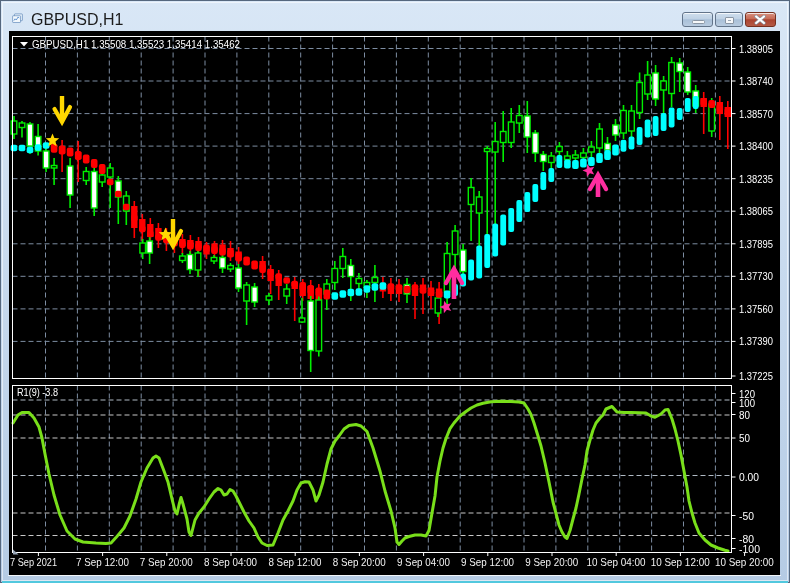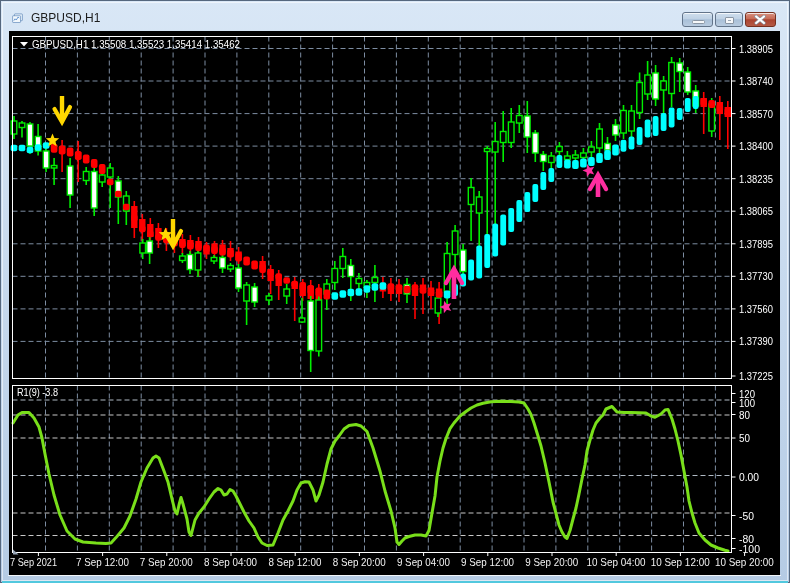--- a/index.html
+++ b/index.html
@@ -1,21 +1,21 @@
 <!DOCTYPE html>
 <html><head><meta charset="utf-8"><style>
 * { margin:0; padding:0; box-sizing:border-box; }
 body { width:790px; height:583px; font-family:"Liberation Sans", sans-serif; overflow:hidden; }
 .win { position:absolute; left:0; top:0; width:790px; height:583px;
   background: linear-gradient(to bottom, #d9e7f6 0%, #c8daee 45%, #b5cbe4 100%);
   border:1px solid #55677e; }
 .win:before { content:""; position:absolute; left:1px; top:1px; right:1px; bottom:1px;
   border:1px solid rgba(255,255,255,0.55); pointer-events:none; }
 .titlebar { position:absolute; left:0; top:0; width:100%; height:30px; }
-.title { position:absolute; left:30px; top:10px; font-size:12px; color:#1c1c1c;text-align:center; }
+.title { position:absolute; left:30px; top:10px; font-size:16px; color:#1c1c1c;text-align:center; }
 .btns { position:absolute; right:13px; top:11px; display:flex; }
 .btn { width:31px; height:15px; border:1px solid #62748a; border-radius:3px; margin-left:2px;
   background: linear-gradient(to bottom, #cfdeed 0%, #bfd2e5 45%, #a9c0d8 52%, #b9cce0 100%);
   position:relative; box-shadow: inset 0 1px 0 rgba(255,255,255,0.75); }
 .btn.restore { width:28px; }
 .btn.close { width:31px; background: linear-gradient(to bottom, #d89180 0%, #c66a55 45%, #ab4430 52%, #b55a45 100%); border-color:#76301f; }
 .ic-min { position:absolute; left:9px; top:7px; width:13px; height:3.5px; background:#f6f8fa; border:1px solid #8a96a4; border-radius:1.5px; }
 .ic-res { position:absolute; left:9px; top:4px; width:9px; height:7px; background:#f6f8fa; border:1px solid #8a96a4; border-radius:1px; }
 .ic-res:before { content:""; position:absolute; left:2px; top:2px; width:3px; height:1px; background:#9aa6b4; }
 .ic-x { position:absolute; left:0; top:0; width:100%; height:100%; }

